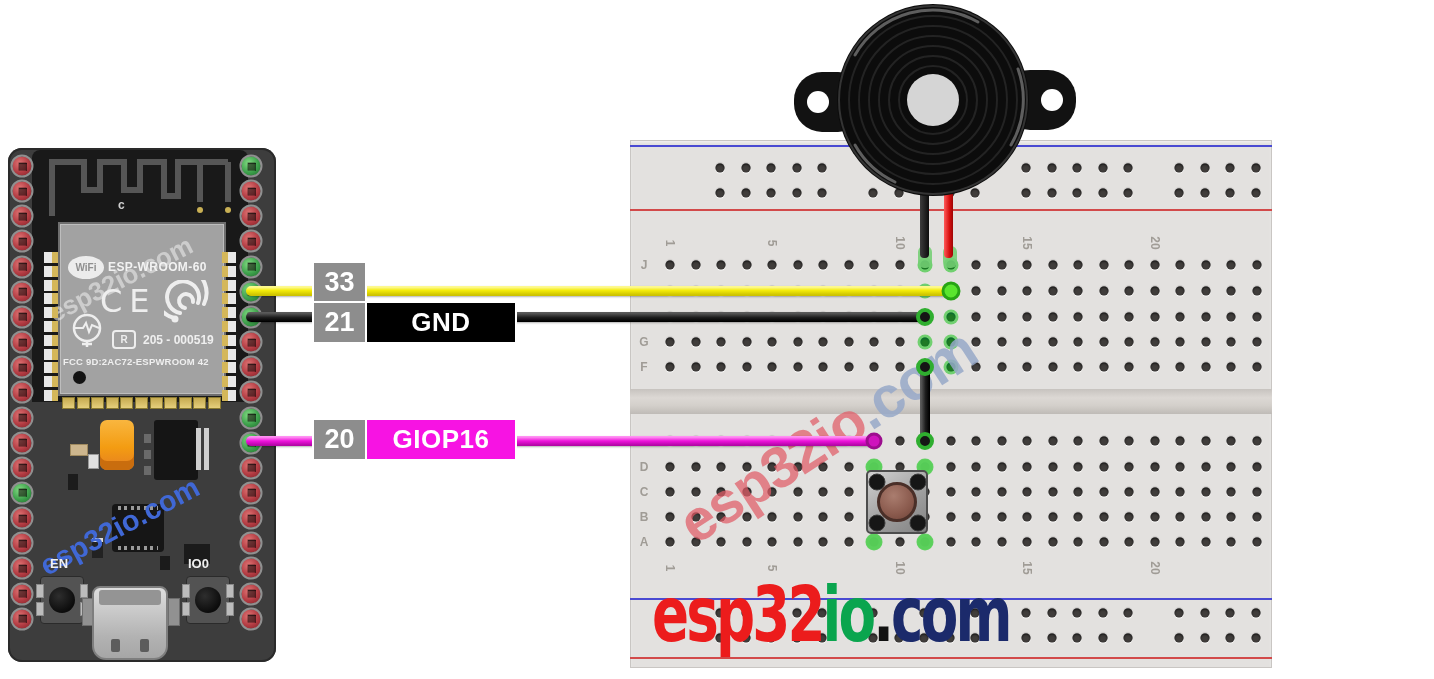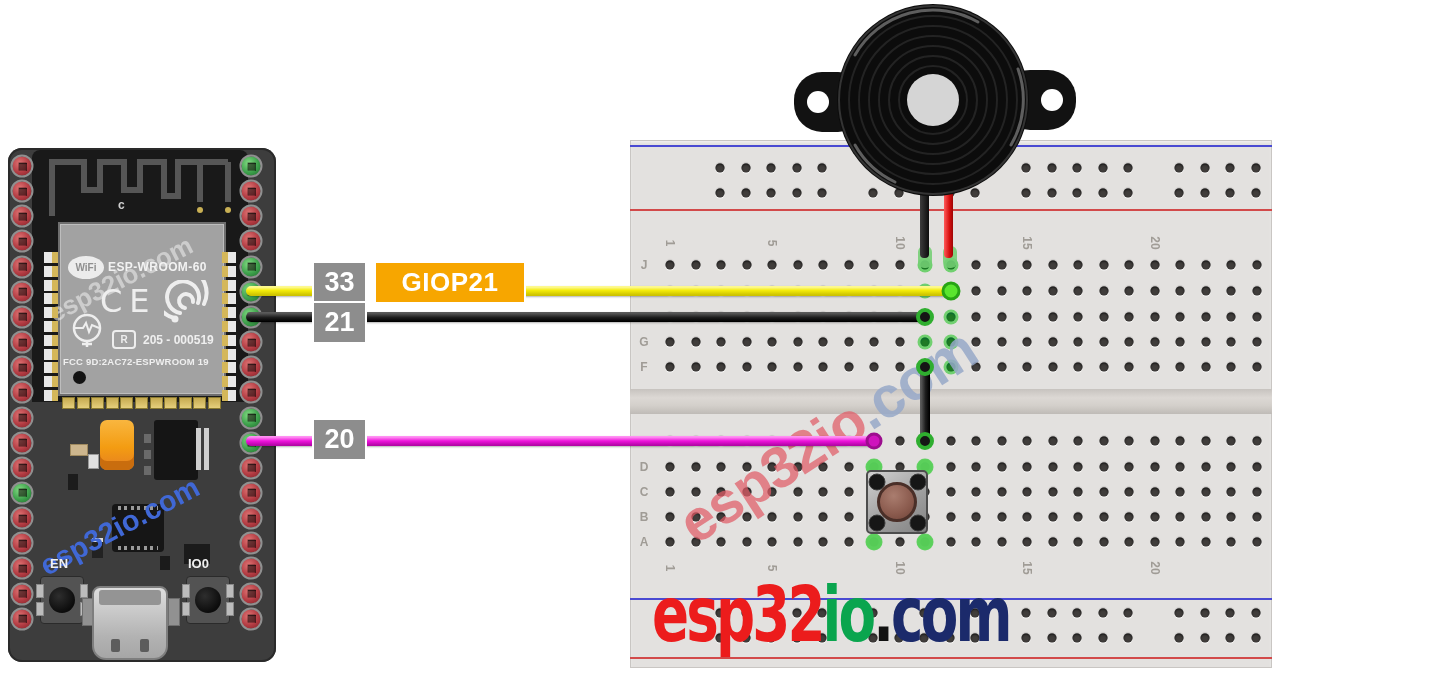--- a/index.html
+++ b/index.html
@@ -73,21 +73,21 @@
   .wire{position:absolute;border-radius:5px;box-shadow:0 1px 2px rgba(0,0,0,.3);z-index:5;}
   .wire-yellow{height:10px;background:linear-gradient(180deg,#fdf98e 12%,#f3eb0a 45%,#cdc300 90%);}
   .wire-black{height:10px;background:linear-gradient(180deg,#5a5a5a 10%,#1d1d1d 55%,#000 95%);}
   .wire-magenta{height:10px;background:linear-gradient(180deg,#ff90f2 10%,#ee12dc 50%,#b307a6 92%);}
   .wire-vert{position:absolute;width:10px;background:linear-gradient(90deg,#5a5a5a 10%,#1d1d1d 55%,#000 95%);
       border-radius:5px;z-index:5;}
   .term{position:absolute;border-radius:50%;transform:translate(-50%,-50%);z-index:6;box-sizing:content-box;}
   .term-bright{width:13px;height:13px;background:#5ae62e;border:3px solid #27a415;}
   .term-ring{width:10px;height:10px;background:#151515;border:4px solid #2fae2f;}
   .term-mag{width:11px;height:11px;background:#cf13bd;border:3px solid #9c0d8e;}
-  .lbl{position:absolute;display:flex;gap:11px;background:#ffffff;padding:2px;z-index:7;}
+  .lbl{position:absolute;display:flex;gap:2px;background:#ffffff;padding:2px;z-index:7;}
   .lbl .num{width:51px;height:39px;background:#8d8d8d;color:#fff;display:flex;align-items:center;
       justify-content:center;font:700 27px "Liberation Sans",sans-serif;}
   .lbl .sig{width:148px;height:39px;color:#fff;display:flex;align-items:center;justify-content:center;
       font:700 26px "Liberation Sans",sans-serif;letter-spacing:.5px;}
   
   .lead{position:absolute;border-radius:4px;z-index:4;}
   .pad{position:absolute;width:14px;height:22px;border-radius:6px;background:rgba(116,206,116,.88);z-index:3;}
   .buzzer{position:absolute;left:790px;top:2px;z-index:5;}
   .glow{position:absolute;width:17px;height:17px;border-radius:50%;background:rgba(90,208,90,.95);
       transform:translate(-50%,-50%);z-index:3;}
@@ -482,21 +482,21 @@
       </svg>
       <svg width="38" height="38" viewBox="0 0 38 38" style="position:absolute;left:8px;top:88px;">
         <circle cx="19" cy="16" r="13" stroke="#eee" stroke-width="2.5" fill="none"></circle>
         <path d="M7,16 L15,16 L18,11 L21,20 L24,13 L31,16" stroke="#eee" stroke-width="2" fill="none"></path>
         <path d="M19,29 L19,35 M14,32 L24,32" stroke="#eee" stroke-width="2.5"></path>
       </svg>
       <div class="sh-rrow">
         <div class="sh-rbox">R</div>
         <div class="sh-serial">205 - 000519</div>
       </div>
-      <div class="sh-fcc">FCC 9D:2AC72-ESPWROOM 19</div>
+      <div class="sh-fcc">FCC 9D:2AC72-ESPWROOM 42</div>
       <div class="sh-dot"></div>
     </div>
 
     <div id="esp-cast">
         <div class="cast" style="left: 36px; top: 104px; background: linear-gradient(90deg, rgb(232, 232, 232) 55%, rgb(212, 183, 90) 55%);"></div>
         <div class="cast" style="left: 214px; top: 104px; background: linear-gradient(90deg, rgb(212, 183, 90) 45%, rgb(232, 232, 232) 45%);"></div>
         <div class="cast" style="left: 36px; top: 117.8px; background: linear-gradient(90deg, rgb(232, 232, 232) 55%, rgb(212, 183, 90) 55%);"></div>
         <div class="cast" style="left: 214px; top: 117.8px; background: linear-gradient(90deg, rgb(212, 183, 90) 45%, rgb(232, 232, 232) 45%);"></div>
         <div class="cast" style="left: 36px; top: 131.6px; background: linear-gradient(90deg, rgb(232, 232, 232) 55%, rgb(212, 183, 90) 55%);"></div>
         <div class="cast" style="left: 214px; top: 131.6px; background: linear-gradient(90deg, rgb(212, 183, 90) 45%, rgb(232, 232, 232) 45%);"></div>
@@ -730,31 +730,32 @@
   <div class="pb-pin" style="left:918px;top:482px;"></div>
   <div class="pb-pin" style="left:877px;top:523px;"></div>
   <div class="pb-pin" style="left:918px;top:523px;"></div>
   <div class="pb-cap"></div>
 
   <div id="wires">
       <div class="wire wire-yellow" style="left: 246px; top: 286px; width: 704.5px;"></div>
       <div class="term term-bright" style="left: 950.5px; top: 291px;"></div>
       <div class="lbl" style="left: 312px; top: 261px;">
         <div class="num" style="background: rgb(141, 141, 141);">33</div>
-        <div class="sig" style="background: rgb(247, 166, 0);">GIOP21</div>
       </div>
       <div class="wire wire-black" style="left: 246px; top: 312px; width: 679px;"></div>
       <div class="term term-ring" style="left: 925px; top: 317px;"></div>
       <div class="lbl" style="left: 312px; top: 301px;">
         <div class="num" style="background: rgb(141, 141, 141);">21</div>
+        <div class="sig" style="background: rgb(0, 0, 0);">GND</div>
       </div>
       <div class="wire wire-magenta" style="left: 246px; top: 436px; width: 628px;"></div>
       <div class="term term-mag" style="left: 874px; top: 441px;"></div>
       <div class="lbl" style="left: 312px; top: 418px;">
         <div class="num" style="background: rgb(141, 141, 141);">20</div>
+        <div class="sig" style="background: rgb(247, 19, 227);">GIOP16</div>
       </div>
       <div class="wire-vert" style="left: 920px; top: 361px; height: 86px;"></div>
       <div class="term term-ring" style="left: 925px; top: 367px;"></div>
       <div class="term term-ring" style="left: 925px; top: 441px;"></div>
     </div>
 
   <div class="logo"><span style="color: rgb(236, 28, 28);">esp32</span><span style="color: rgb(10, 165, 78);">io</span><span style="color: rgb(17, 17, 17);">.</span><span style="color: rgb(27, 42, 107);">com</span></div>
 
 </div>
 

